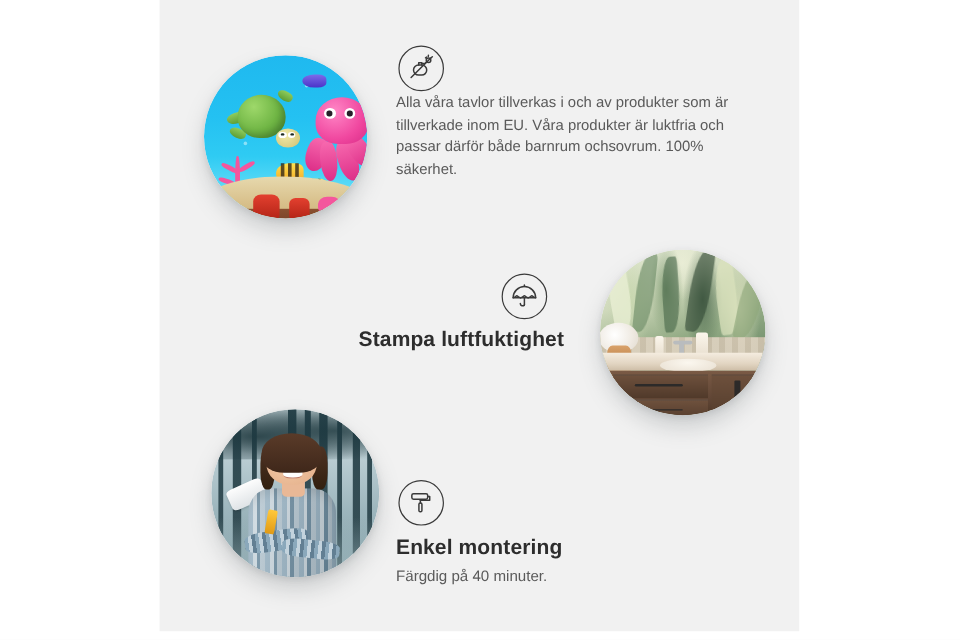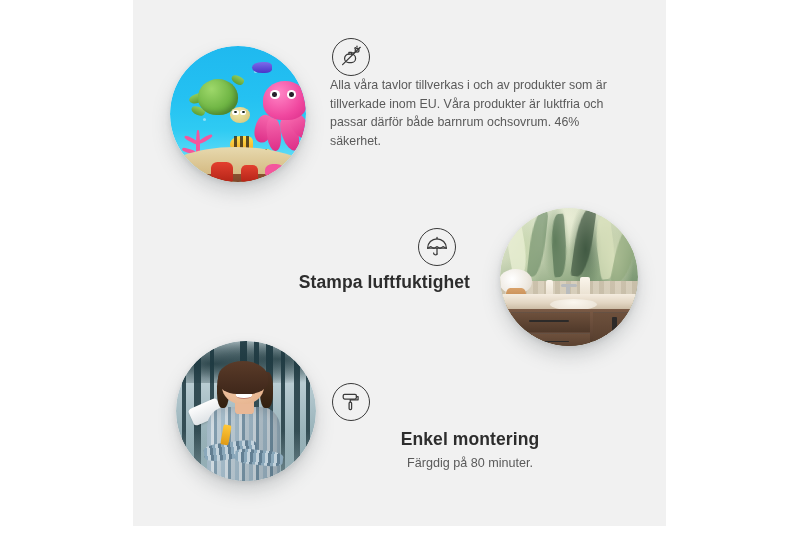--- a/index.html
+++ b/index.html
@@ -248,21 +248,21 @@
   #feat-odor .icon-circle { margin-left: 2px; }
   #feat-odor .f-title { margin-top: 9px; }
 
   
   #feat-water { left: 180px; top: 228px; width: 290px; text-align: right; }
   #feat-water .icon-wrap { display:flex; justify-content:flex-end; padding-right: 14px; }
   #feat-water .f-title { margin-top: 6px; }
   #feat-water .f-desc { font-size: 12.6px; }
 
   
-  #feat-mount { left: 330px; top: 383px; width: 280px; text-align: center; }
+  #feat-mount { left: 330px; top: 400px; width: 280px; text-align: left; }
   #feat-mount .icon-circle { margin-left: 2px; }
   #feat-mount .f-title { margin-top: 8px; }
   #feat-mount .f-desc { font-size: 12.6px; }
 </style>
 </head>
 <body>
 
 <div id="stage">
 
   <div id="panel"></div>
@@ -413,21 +413,21 @@
           <path d="M12.5 7.9h2.6l1.6-1.5"></path>
 
           <circle cx="18.1" cy="5.2" r="1.9"></circle>
 
           <path d="M15.6 3.2l.9-.6M17.9 2.1l.1-1M20.4 3.0l.9-.7"></path>
 
           <line x1="3.6" y1="19.6" x2="20.2" y2="3.2"></line>
         </svg>
       </div>
     </div>
-    <div class="f-desc">Alla våra tavlor tillverkas i och av produkter som är tillverkade inom EU. Våra produkter är luktfria och passar därför både barnrum ochsovrum. 46% säkerhet.</div>
+    <div class="f-desc">Alla våra tavlor tillverkas i och av produkter som är tillverkade inom EU. Våra produkter är luktfria och passar därför både barnrum ochsovrum. 100% säkerhet.</div>
   </div>
 
   <div class="feature" id="feat-water">
     <div class="icon-wrap">
       <div class="icon-circle">
         <svg width="24" height="24" viewBox="0 0 24 24" fill="none" stroke="#3a3a3a" stroke-width="1.25" stroke-linecap="round" stroke-linejoin="round">
 
           <path d="M2.6 13.2a9.4 9.4 0 0 1 18.8 0z"></path>
 
           <path d="M2.6 13.2c1.6 0 2.3-1.7 3.1-1.7s1.5 1.7 3.1 1.7"></path>
@@ -454,16 +454,16 @@
 
           <path d="M17.4 6.7h1.7v3.1H11.3"></path>
 
           <line x1="11.3" y1="9.8" x2="11.3" y2="12.1"></line>
 
           <rect x="10.1" y="12.1" width="2.5" height="7.4" rx="1.1"></rect>
         </svg>
       </div>
     </div>
     <div class="f-title">Enkel montering</div>
-    <div class="f-desc">Färgdig på 80 minuter.</div>
+    <div class="f-desc">Färgdig på 40 minuter.</div>
   </div>
 
 </div>
 
 </body></html>

